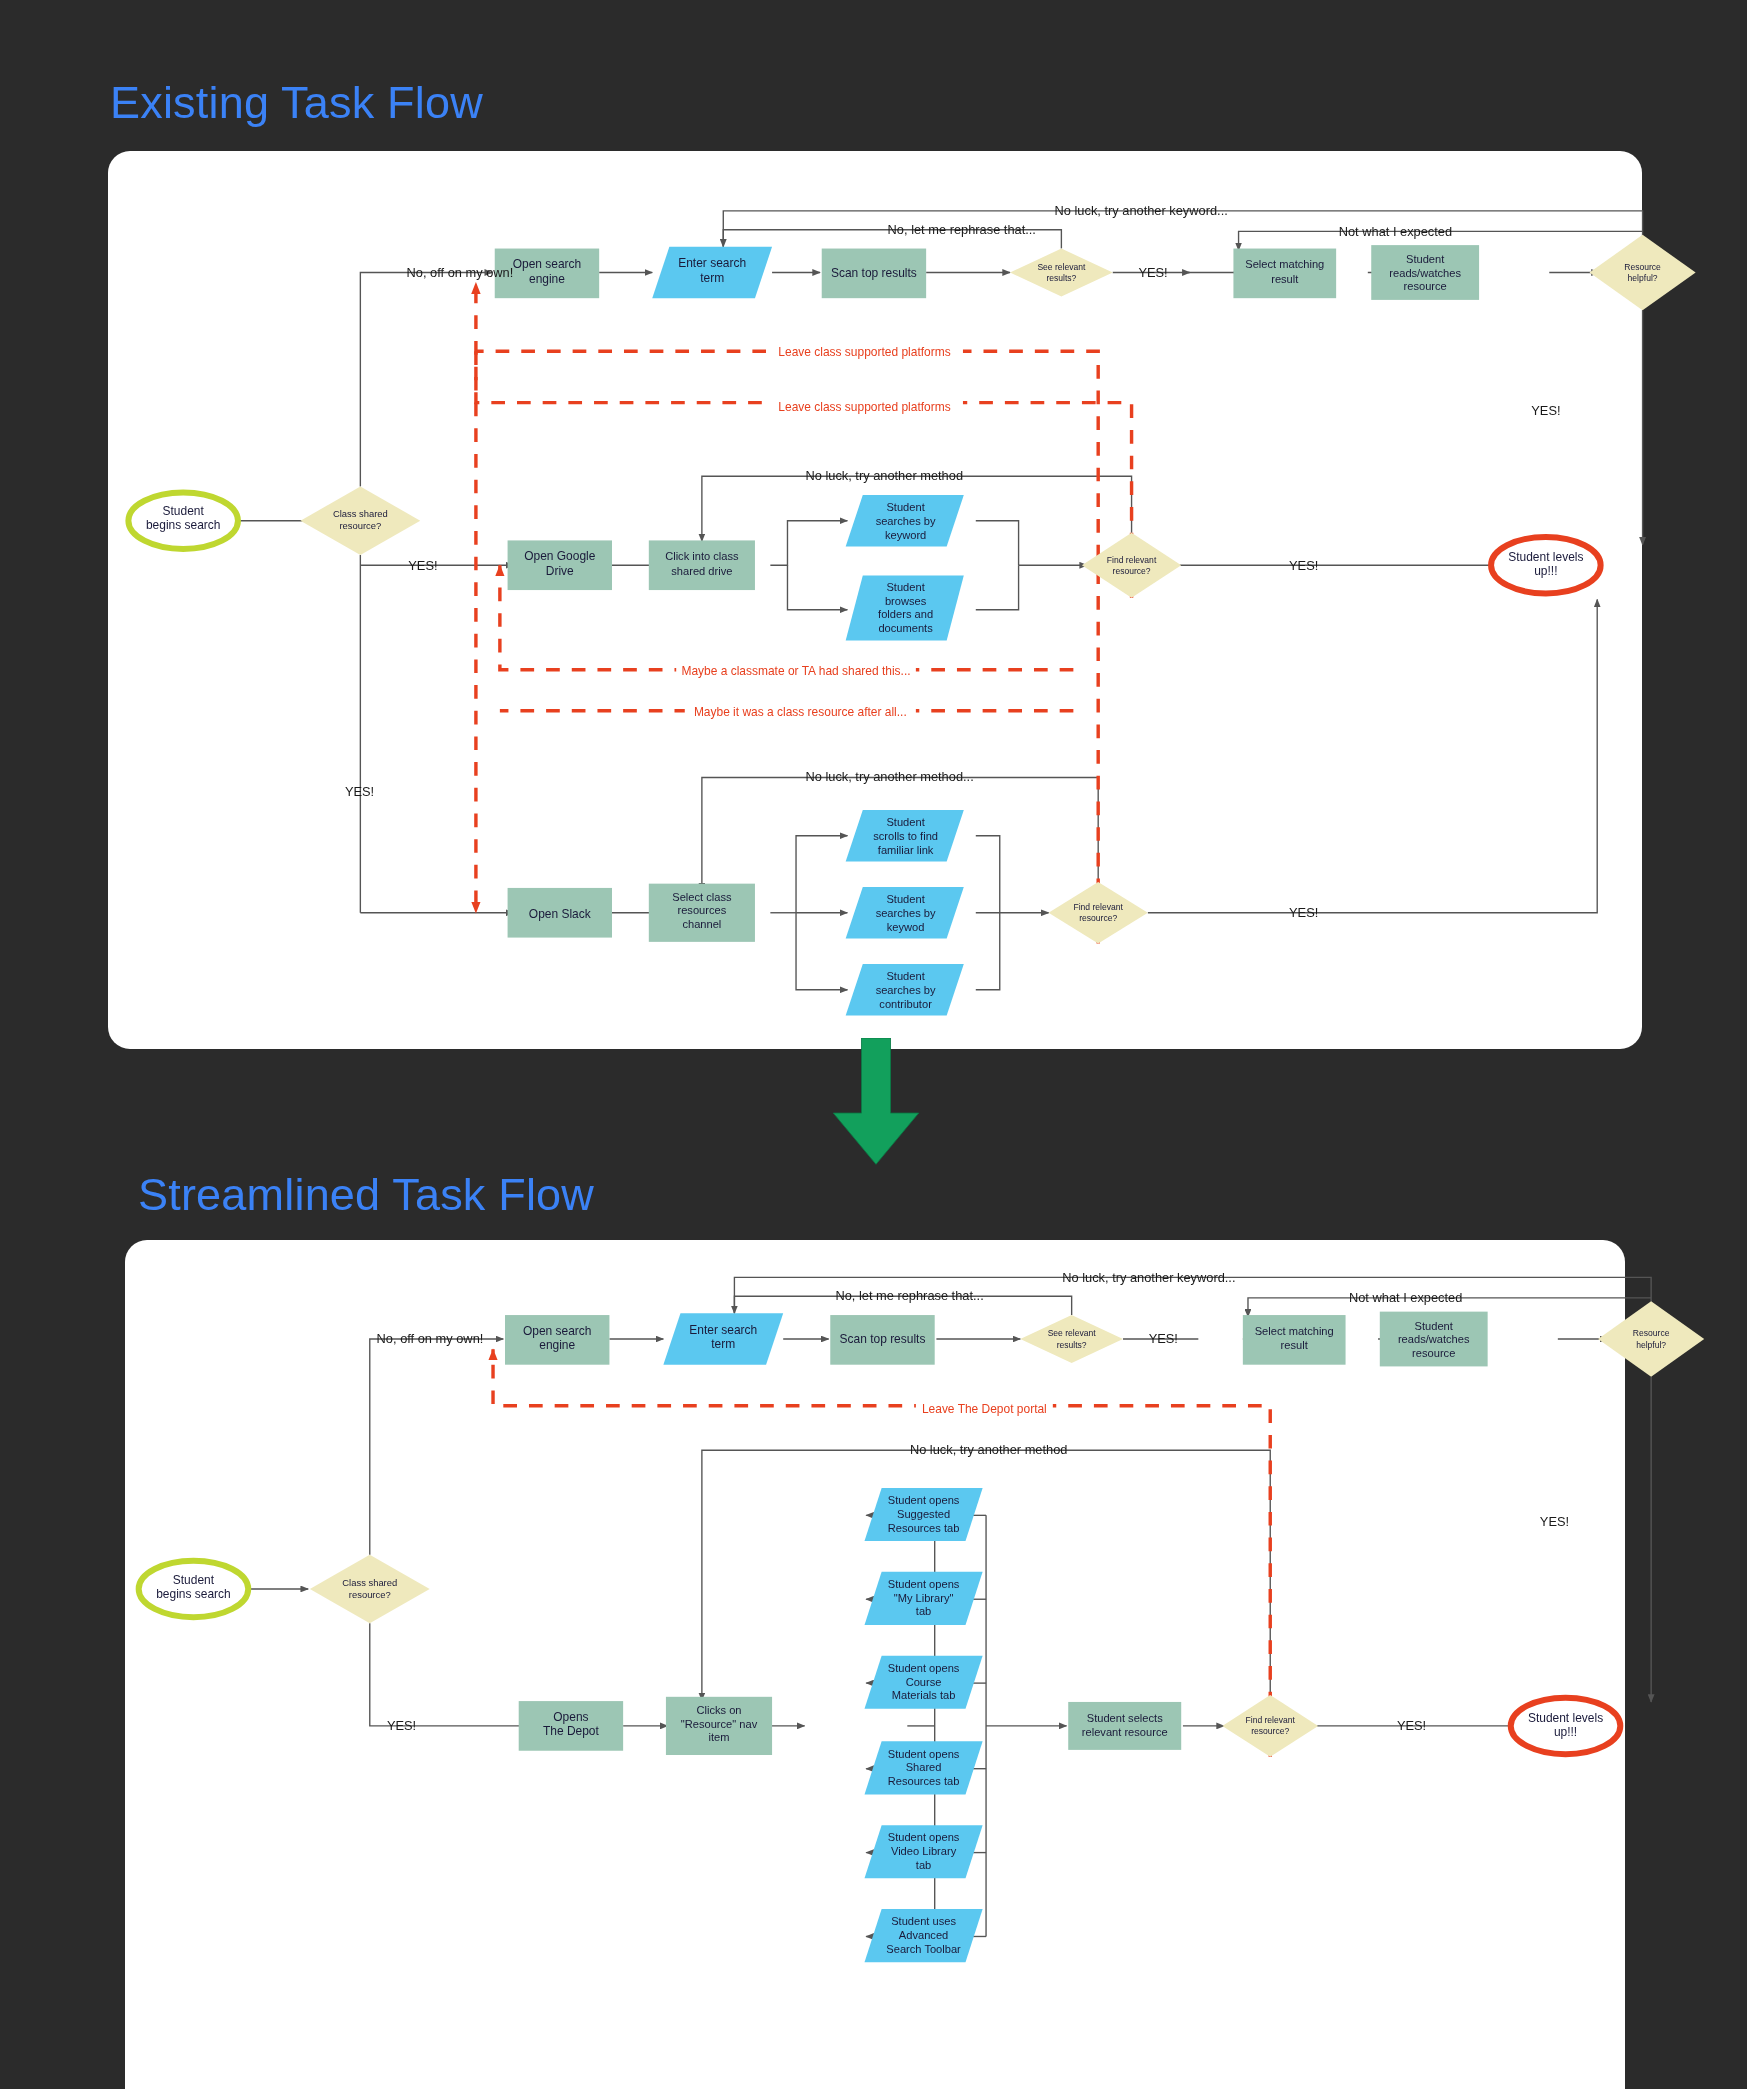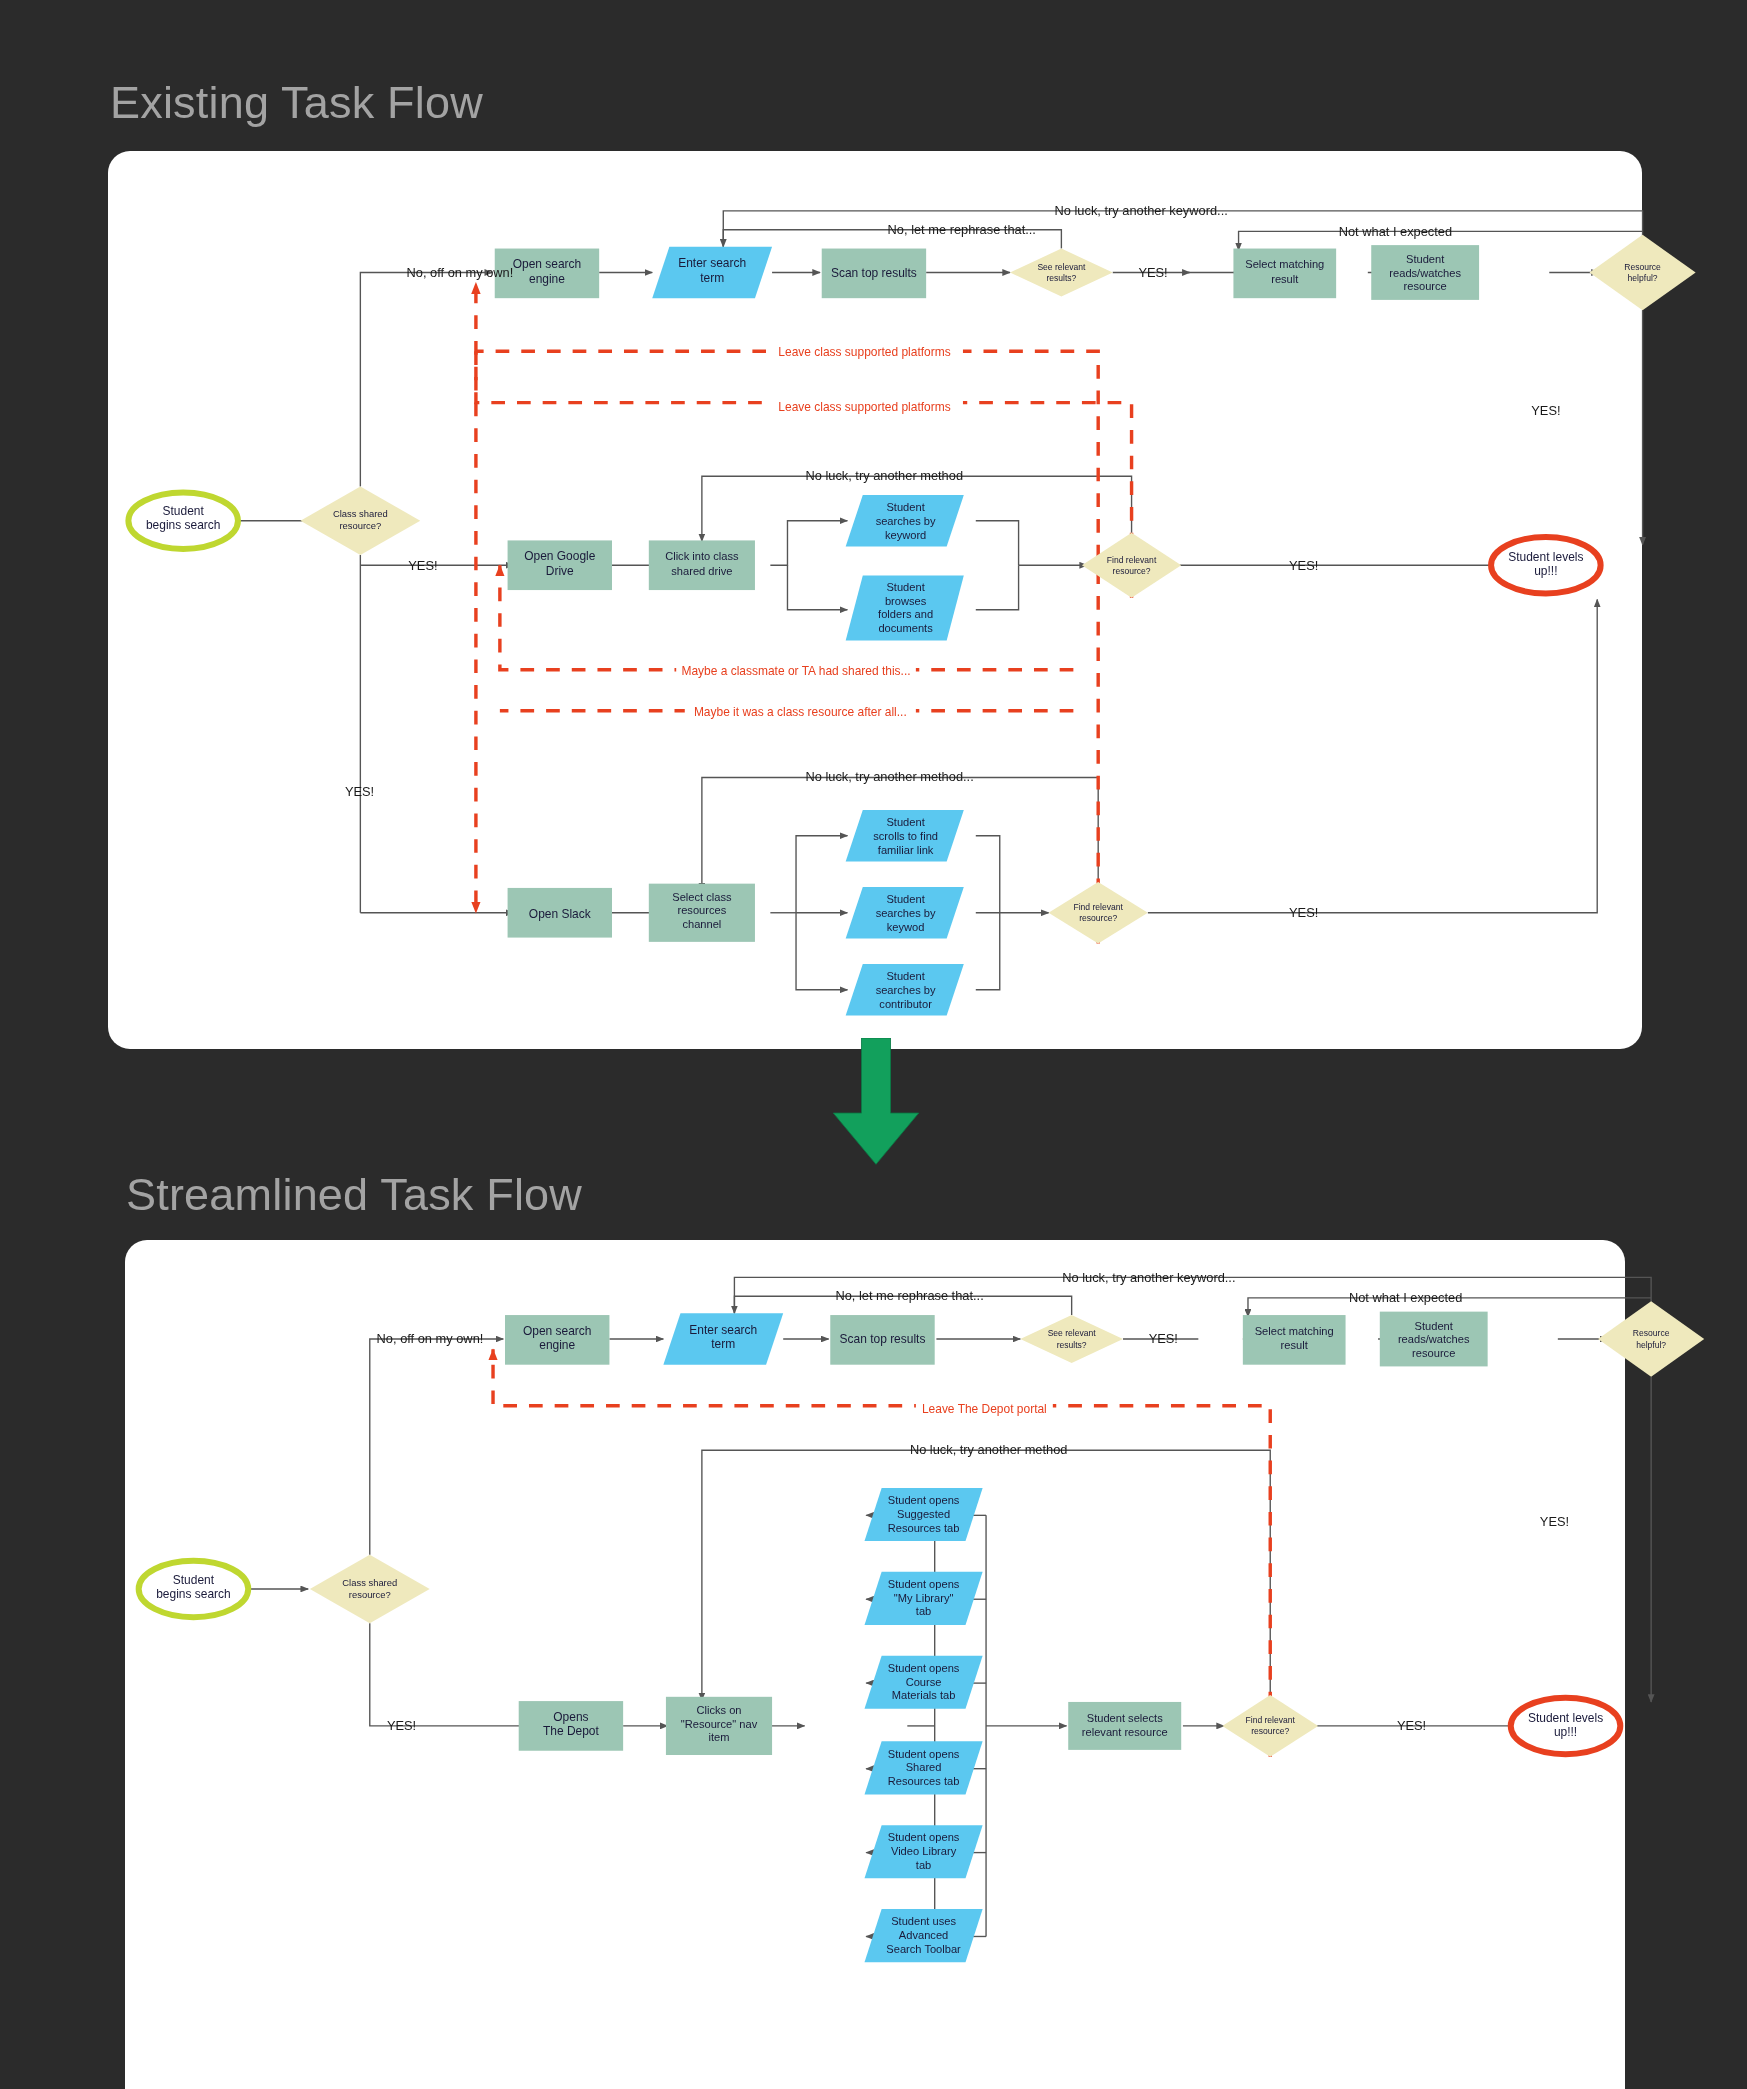--- a/index.html
+++ b/index.html
@@ -5,28 +5,28 @@
   * { box-sizing: border-box; }
   html, body { margin:0; padding:0; }
   body {
     width:1747px; height:2090px;
     background:#2b2b2b;
     font-family:"Liberation Sans", sans-serif;
     overflow:hidden;
     position:relative;
   }
   .section-title {
-    color:#a3a3a3;
+    color:#3b82f6;
     font-size:45px;
     font-weight:400;
     letter-spacing:0.2px;
     font-family:"Liberation Sans", sans-serif;
   }
   #title-existing { position:absolute; left:110px; top:77px; }
-  #title-streamlined { position:absolute; left:126px; top:1169px; }
+  #title-streamlined { position:absolute; left:138px; top:1169px; }
 
   .card {
     position:absolute;
     background:#ffffff;
     border-radius:22px;
   }
   #card-existing { left:108px; top:151px; width:1534px; height:898px; }
   #card-streamlined { left:125px; top:1240px; width:1500px; height:903px; }
 
   .svg-layer { position:absolute; left:0; top:0; }

